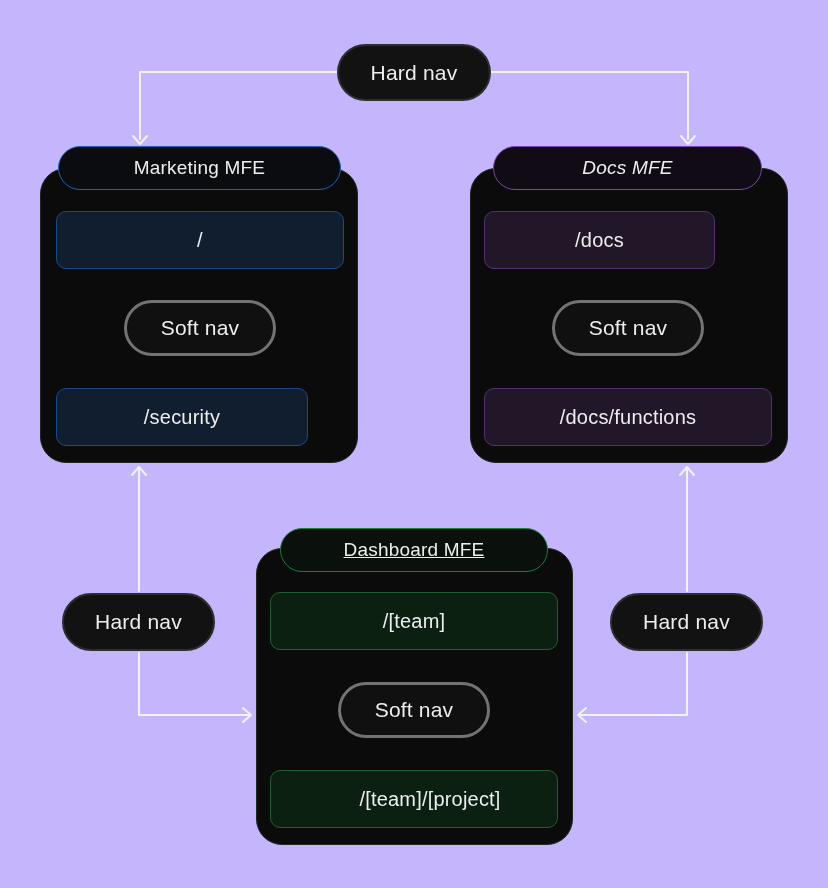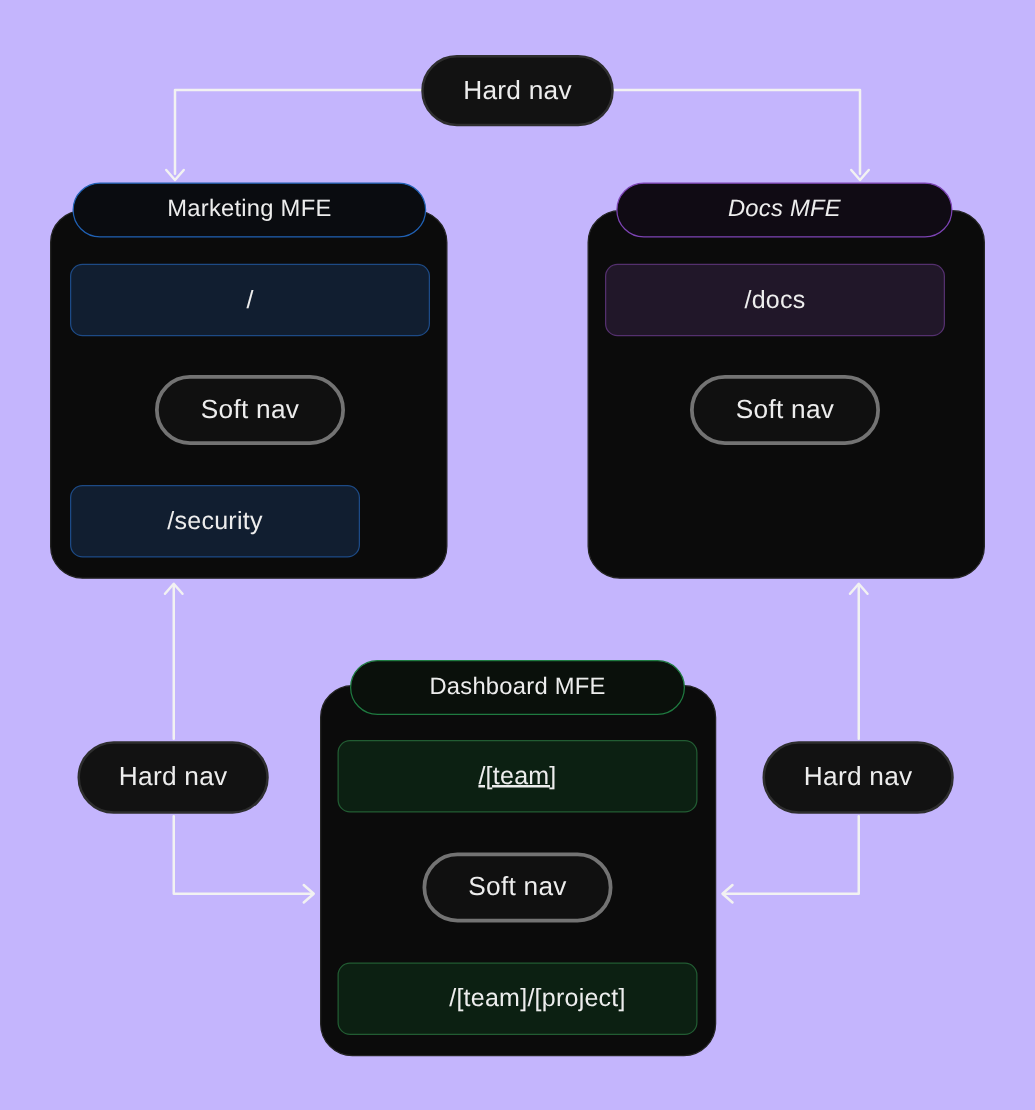--- a/index.html
+++ b/index.html
@@ -153,40 +153,43 @@
   <div class="mfe-card" style="left:40px; top:168px; width:318px; height:295px;"></div>
   <div class="pill header-pill blue" style="left:58px; top:146px; width:283px; height:44px;">
     <span>Marketing MFE</span>
   </div>
   <div class="route-box blue" style="left:56px; top:211px; width:288px; height:58px;">
     <span>/</span>
   </div>
   <div class="pill soft-pill" style="left:124px; top:300px; width:152px; height:56px;">
     <span>Soft nav</span>
   </div>
-  <div class="route-box blue" style="left:56px; top:388px; width:232px; height:58px;">
+  <div class="route-box blue" style="left:56px; top:388px; width:252px; height:58px;">
     <span>/security</span>
   </div>
 
   <div class="mfe-card" style="left:470px; top:168px; width:318px; height:295px;"></div>
   <div class="pill header-pill purple" style="left:493px; top:146px; width:269px; height:44px;">
     <span>Docs MFE</span>
   </div>
-  <div class="route-box purple" style="left:484px; top:211px; width:272px; height:58px;">
+  <div class="route-box purple" style="left:484px; top:211px; width:231px; height:58px;">
     <span>/docs</span>
   </div>
   <div class="pill soft-pill" style="left:552px; top:300px; width:152px; height:56px;">
     <span>Soft nav</span>
   </div>
+  <div class="route-box purple" style="left:484px; top:388px; width:288px; height:58px;">
+    <span>/docs/functions</span>
+  </div>
 
   <div class="mfe-card" style="left:256px; top:548px; width:317px; height:297px;"></div>
-  <div class="pill header-pill green" style="left:280px; top:528px; width:268px; height:44px;">
+  <div class="pill header-pill green" style="left:280px; top:528px; width:268px; height:44px;text-decoration:underline;">
     <span>Dashboard MFE</span>
   </div>
-  <div class="route-box green" style="left:270px; top:592px; width:288px; height:58px;text-decoration:underline;">
+  <div class="route-box green" style="left:270px; top:592px; width:288px; height:58px;">
     <span>/[team]</span>
   </div>
   <div class="pill soft-pill" style="left:338px; top:682px; width:152px; height:56px;">
     <span>Soft nav</span>
   </div>
   <div class="route-box green" style="left:270px; top:770px; width:288px; height:58px;padding-left:32px;">
     <span>/[team]/[project]</span>
   </div>
 
   <div class="pill nav-pill" style="left:62px; top:593px; width:153px; height:58px;">

